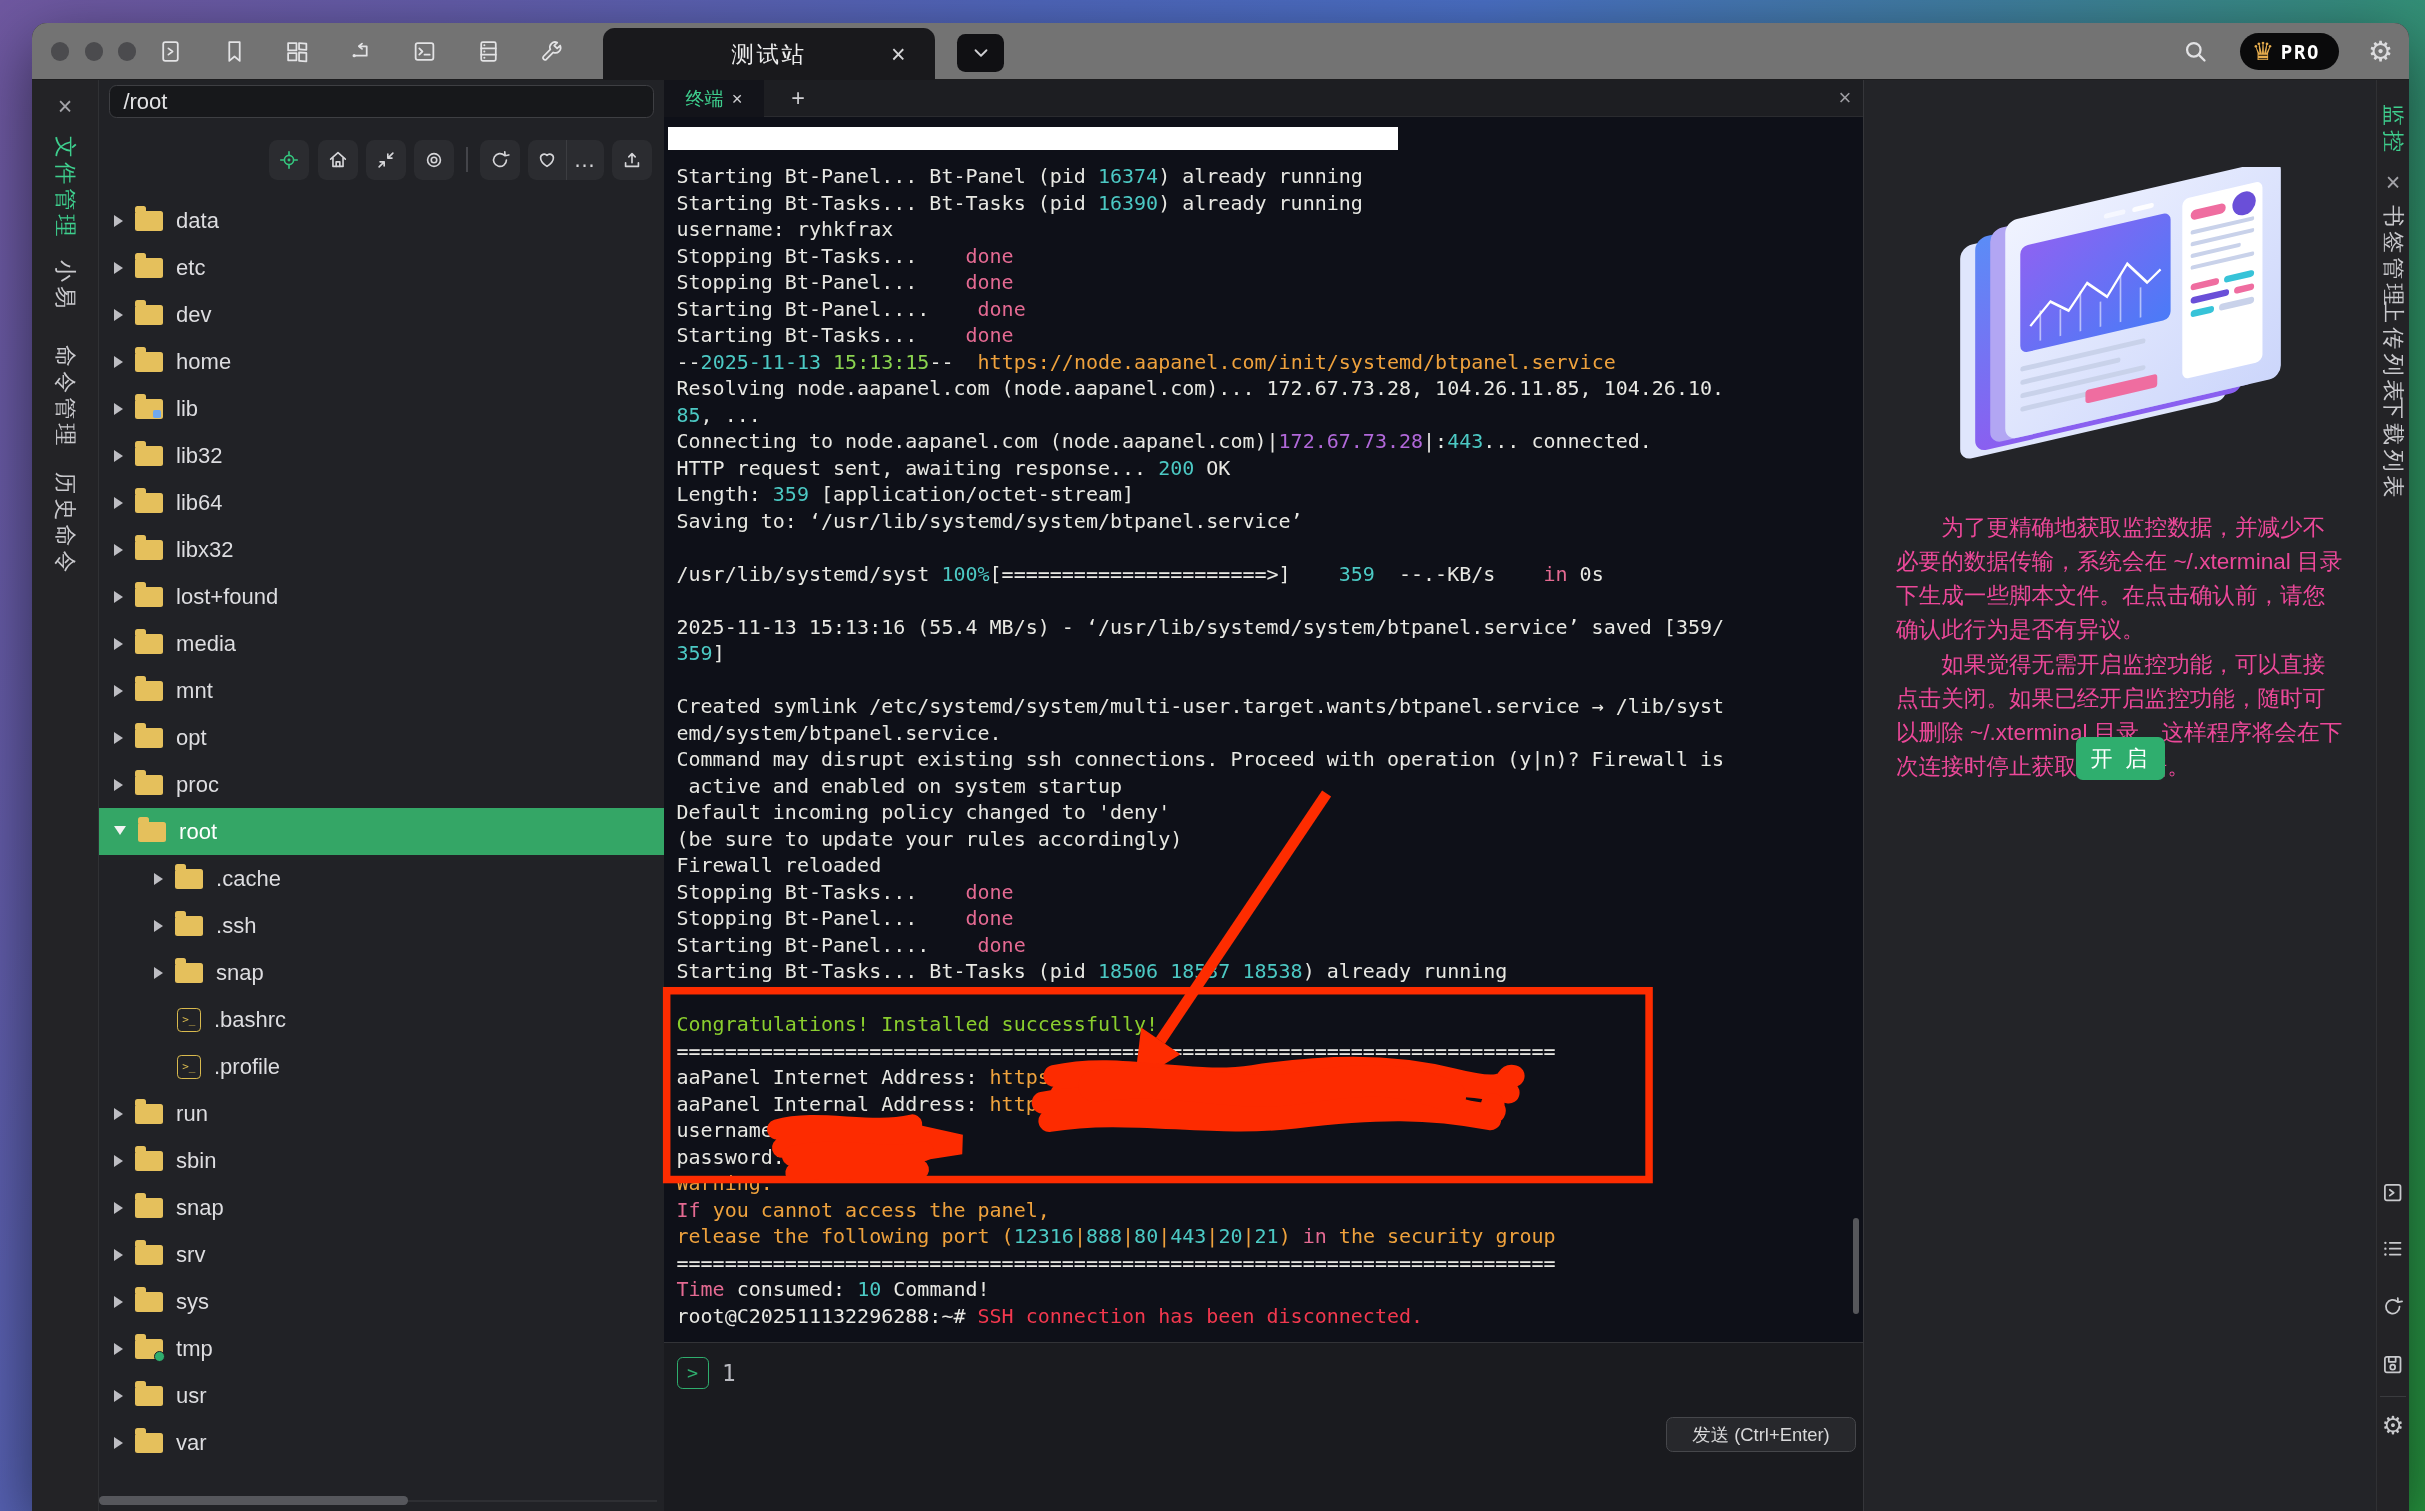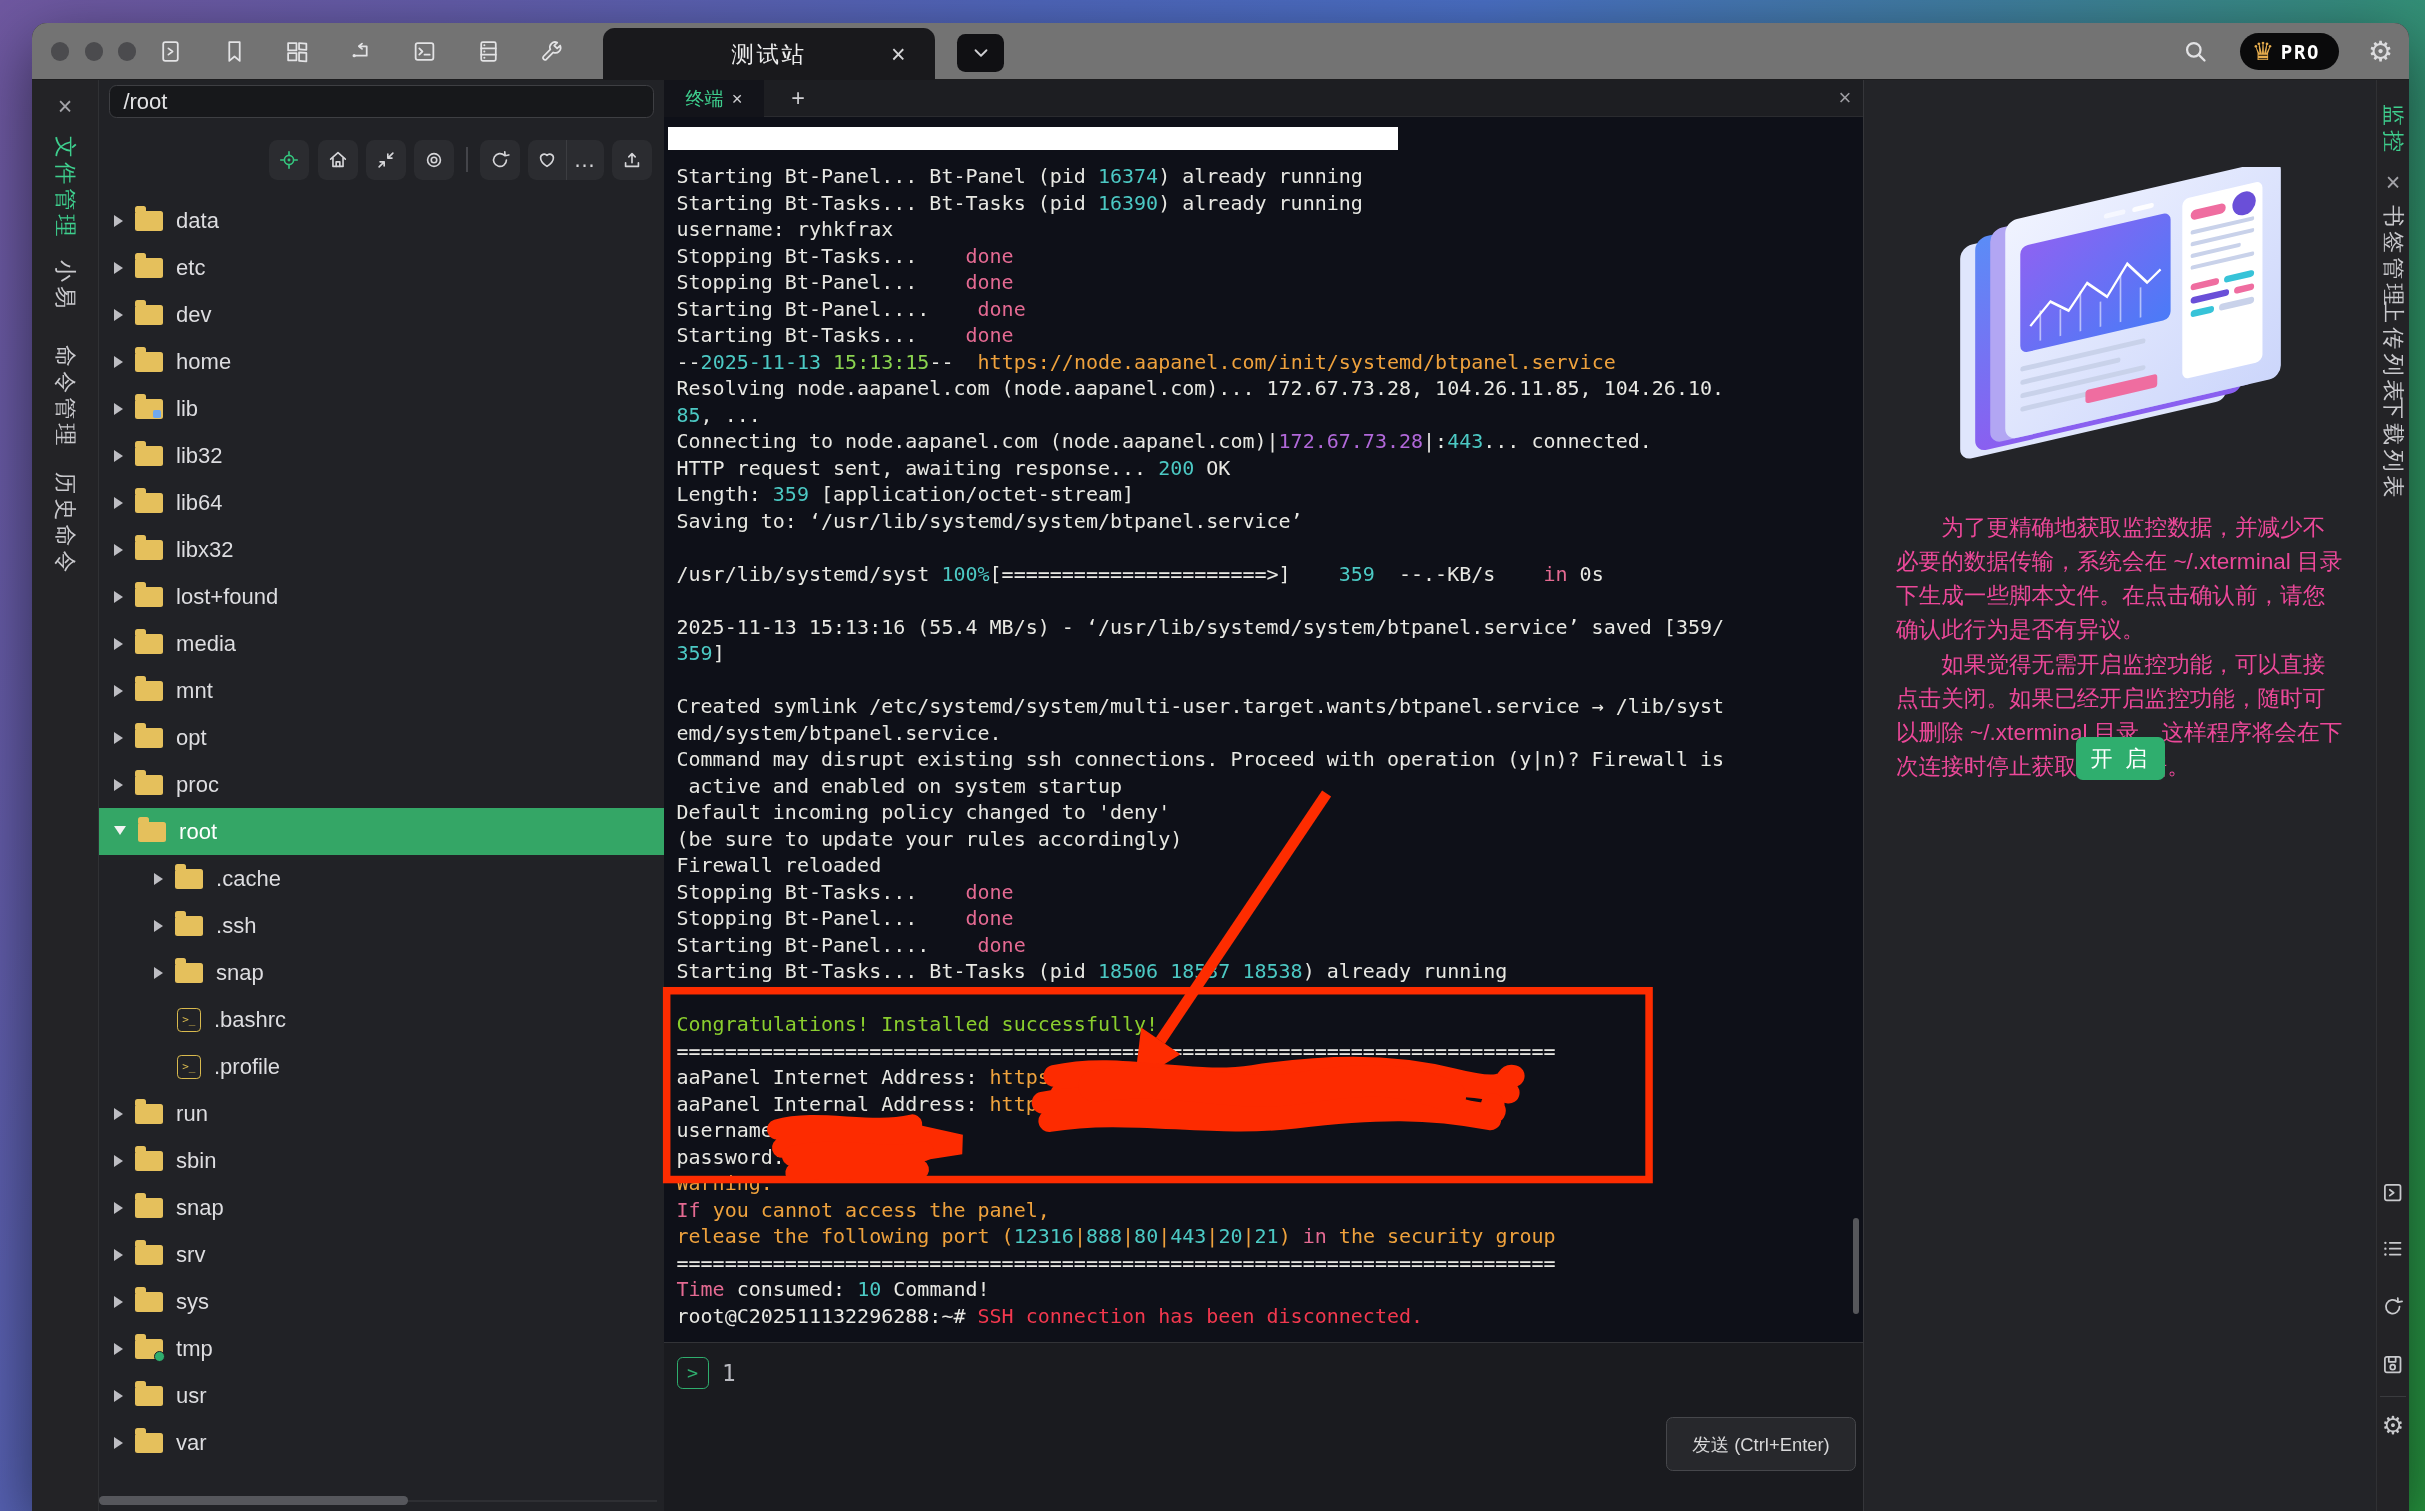--- a/index.html
+++ b/index.html
@@ -78,21 +78,21 @@
   .term-output{position:absolute;left:0;top:37px;width:1193px;height:1226px;padding:47px 0 0 12.5px;overflow:hidden;
     font-family:"DejaVu Sans Mono",monospace;font-size:20px;}
   .term-line{height:26.5px;white-space:pre;}
   .c-fg{color:#e8e8e3;} .c-cyan{color:#4cc9c4;} .c-green{color:#8bd450;} .c-lime{color:#8ace2e;}
   .c-orange{color:#efa23d;} .c-pink{color:#e46a92;} .c-magenta{color:#b168d9;} .c-red{color:#f2384e;}
   .v-scroll{position:absolute;right:4.2px;top:1138px;width:5.8px;height:96px;border-radius:3.3px;background:#56575b;}
   .composer{position:absolute;left:0;bottom:0;width:1199px;height:169px;background:#1a1b1f;border-top:1.7px solid #323337;}
   .composer .prompt{position:absolute;left:12.5px;top:13.4px;width:32px;height:32px;border:1.7px solid #2fae6e;border-radius:5.8px;
     color:#2fae6e;font-family:"DejaVu Sans Mono",monospace;font-size:18.4px;display:flex;align-items:center;justify-content:center;}
   .composer .linenum{position:absolute;left:58px;top:16.7px;color:#b9bac0;font-size:22.6px;font-family:"DejaVu Sans Mono",monospace;}
-  .send-btn{position:absolute;left:1002px;top:74px;width:190px;height:54px;background:#27282c;border:0.8px solid #46474b;
+  .send-btn{position:absolute;left:1002px;top:74px;width:190px;height:35px;background:#27282c;border:0.8px solid #46474b;
     border-radius:6.7px;color:#d8d8d9;font-size:18.4px;display:flex;align-items:center;justify-content:center;}
   
   .right-panel{position:absolute;left:1831px;top:57px;width:513px;bottom:0;background:#232428;border-left:0.8px solid #35363a;}
   .rp-illus{position:absolute;left:81px;top:87px;}
   .rp-para{position:absolute;left:32px;width:449px;color:#ec4899;font-size:22.6px;line-height:34px;text-indent:2em;}
   .rp-btn{position:absolute;left:212px;top:657px;width:89px;height:43px;background:#2fae6e;border-radius:6.7px;
     color:#fff;font-size:22px;display:flex;align-items:center;justify-content:center;letter-spacing:3.3px;}
   
   #annotations{position:absolute;left:0;top:0;width:2426px;height:1512px;pointer-events:none;z-index:60;}
   

